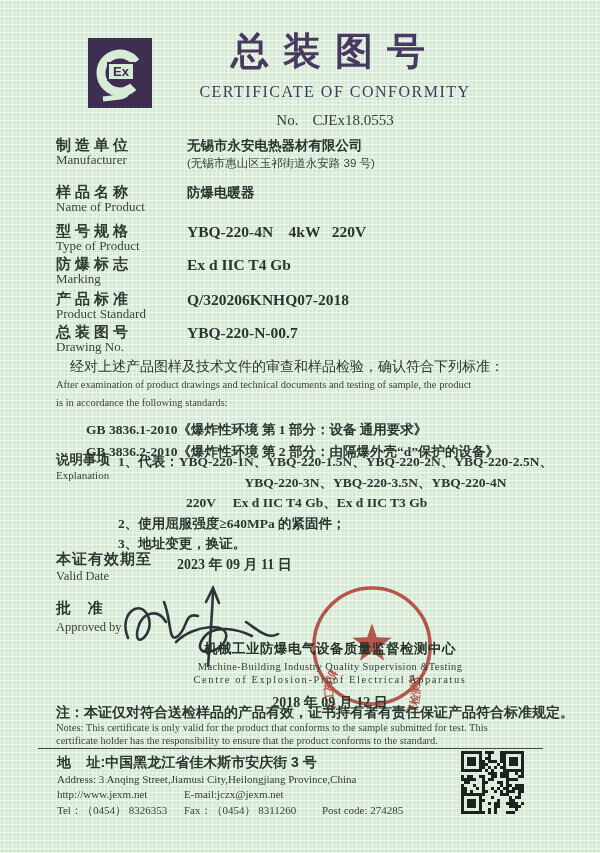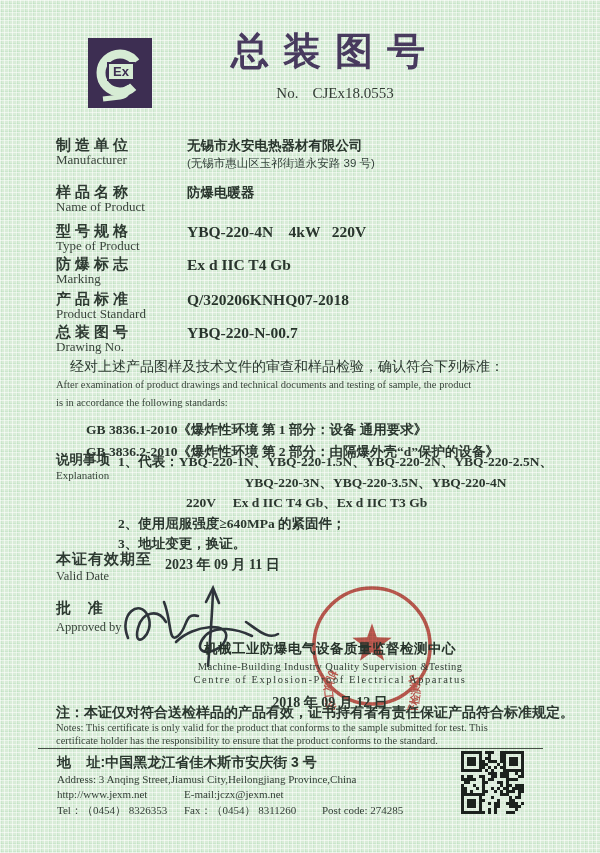--- a/index.html
+++ b/index.html
@@ -45,21 +45,21 @@
   .ex-lab{width:62px;flex:none;}
   .ex-cn{font-size:13.5px;font-weight:700;line-height:16px;color:#2e3a32;}
   .ex-en{font-family:"Liberation Serif",serif;font-size:11px;line-height:15px;color:#39443b;}
   .ex-line{font-family:"Liberation Serif",serif;font-size:13.5px;font-weight:600;line-height:20.5px;color:#2b372f;white-space:pre;}
   .ex-line:nth-child(2){padding-left:80px;text-align:center;}
   .ex-line:nth-child(3){padding-left:68px;}
   
   .valid{left:56px;top:550px;display:flex;}
   .v-cn{font-size:15px;font-weight:700;line-height:18px;letter-spacing:1px;color:#2e3a32;}
   .v-en{font-family:"Liberation Serif",serif;font-size:12.5px;line-height:16px;color:#39443b;}
-  .v-date{font-family:"Liberation Serif",serif;font-size:14px;font-weight:600;color:#2b372f;margin-left:13px;padding-top:6px;white-space:pre;}
+  .v-date{font-family:"Liberation Serif",serif;font-size:14px;font-weight:600;color:#2b372f;margin-left:25px;padding-top:6px;white-space:pre;}
   .approve{left:56px;top:598px;}
   .a-cn{font-size:15px;font-weight:700;color:#2e3a32;white-space:pre;line-height:19px;}
   .a-en{font-family:"Liberation Serif",serif;font-size:12.5px;line-height:16px;color:#39443b;margin-top:2px;}
   .signature{left:112px;top:580px;width:175px;height:100px;}
   
   .stamp{left:308px;top:582px;width:128px;height:128px;mix-blend-mode:multiply;opacity:.88;}
   .institute{left:155px;top:641px;width:350px;text-align:center;}
   .inst-cn{font-size:13.5px;font-weight:700;line-height:16px;color:#27332b;letter-spacing:.5px;white-space:nowrap;}
   .inst-en1{font-family:"Liberation Serif",serif;font-size:10.5px;line-height:13px;color:#333e36;margin-top:3px;letter-spacing:.4px;white-space:nowrap;}
   .inst-en2{font-family:"Liberation Serif",serif;font-size:10.5px;line-height:13px;color:#333e36;letter-spacing:1.6px;white-space:nowrap;}
@@ -88,20 +88,21 @@
       <rect x="0" y="0" width="64" height="70" fill="#3d2e52"></rect>
       <circle cx="32" cy="35" r="19" fill="none" stroke="#d6ecd4" stroke-width="9" stroke-dasharray="92 28" transform="rotate(46 32 35)"></circle>
       <path d="M38,48 q5,9 -6,11 l-17,2" fill="none" stroke="#d6ecd4" stroke-width="5"></path>
       <rect x="20" y="25" width="26" height="17" fill="#d6ecd4" stroke="#3d2e52" stroke-width="2"></rect>
       <text x="33" y="38" text-anchor="middle" font-size="13" font-weight="bold" fill="#3d2e52" font-family="Liberation Sans, sans-serif">Ex</text>
     </svg>
   </div>
 
   <div class="abs header">
     <div class="title-cn">总装图号</div>
+    <div class="title-en">CERTIFICATE OF CONFORMITY</div>
     <div class="cert-no"><span>No.</span><span class="num">CJEx18.0553</span></div>
   </div>
 
   <div class="abs fields">
     <div class="frow m1">
       <div class="flab">
         <div class="fl-cn">制造单位</div>
         <div class="fl-en">Manufacturer</div>
       </div>
       <div class="fval">

